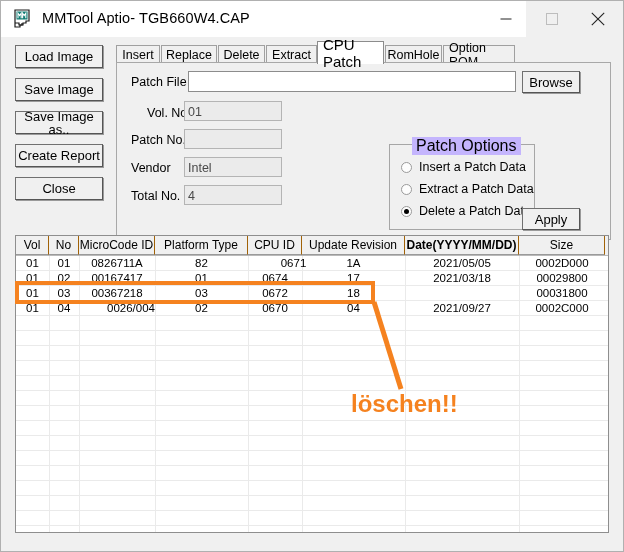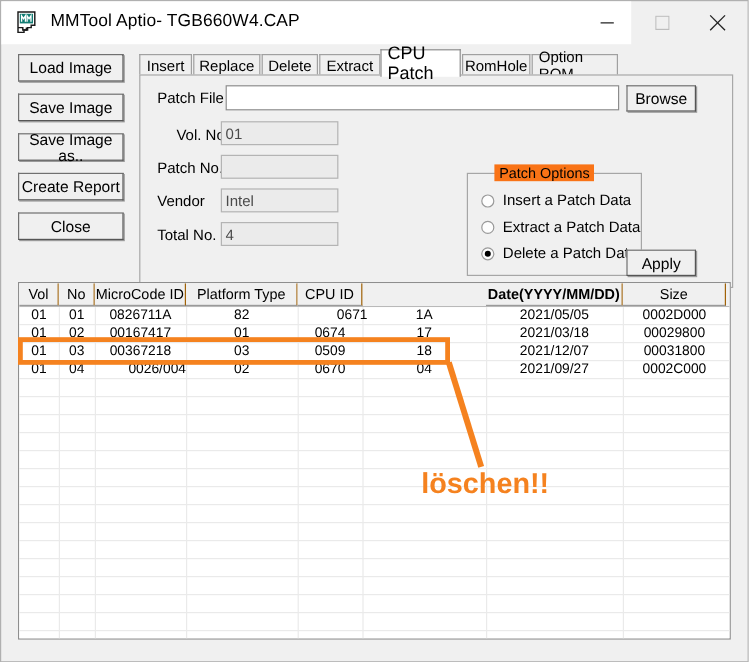--- a/index.html
+++ b/index.html
@@ -160,23 +160,23 @@
   
   .groupbox {
     position: absolute;
     border: 1px solid #a6a6a6;
     box-sizing: border-box;
   }
   .group-title {
     position: absolute;
     top: -8px;
     left: 22px;
-    background: #f97316;
+    background: #c4b5fd;
     padding: 0 4px;
-    font-size: 12px;
+    font-size: 16px;
     color: #000;
     white-space: nowrap;
   }
   .radio-row {
     position: absolute;
     left: 11px;
     height: 16px;
     display: flex;
     align-items: center;
     cursor: default;
@@ -430,20 +430,23 @@
           </div>
         <div class="lv-hcell" style="left:63px;  width:76px;">
             <span>MicroCode ID</span>
           </div>
         <div class="lv-hcell" style="left:139px; width:93px;">
             <span>Platform Type</span>
           </div>
         <div class="lv-hcell" style="left:232px; width:54px;">
             <span>CPU ID</span>
           </div>
+        <div class="lv-hcell" style="left:286px; width:103px;">
+            <span>Update Revision</span>
+          </div>
         <div class="lv-hcell" style="left:389px; width:114px;font-weight:bold;">
             <span>Date(YYYY/MM/DD)</span>
           </div>
         <div class="lv-hcell" style="left:503px; width:86px;">
             <span>Size</span>
           </div>
       </div>
 
       <div class="lv-body">
 
@@ -473,23 +476,22 @@
           <div class="lv-cell" style="left:232px; width:54px;">0674</div>
           <div class="lv-cell" style="left:286px; width:103px;">17</div>
           <div class="lv-cell" style="left:389px; width:114px;">2021/03/18</div>
           <div class="lv-cell" style="left:503px; width:86px;">00029800</div>
         </div>
         <div class="lv-row" style="top:30px;">
           <div class="lv-cell" style="left:0px;   width:33px;">01</div>
           <div class="lv-cell" style="left:33px;  width:30px;">03</div>
           <div class="lv-cell" style="left:63px;  width:76px;">00367218</div>
           <div class="lv-cell" style="left:139px; width:93px;">03</div>
-          <div class="lv-cell" style="left:232px; width:54px;">0509</div>
+          <div class="lv-cell" style="left:232px; width:54px;">0672</div>
           <div class="lv-cell" style="left:286px; width:103px;">18</div>
-          <div class="lv-cell" style="left:389px; width:114px;">2021/12/07</div>
           <div class="lv-cell" style="left:503px; width:86px;">00031800</div>
         </div>
         <div class="lv-row" style="top:45px;">
           <div class="lv-cell" style="left:0px;   width:33px;">01</div>
           <div class="lv-cell" style="left:33px;  width:30px;">04</div>
           <div class="lv-cell" style="left:63px;  width:76px;padding-left:28px;">0026/004</div>
           <div class="lv-cell" style="left:139px; width:93px;">02</div>
           <div class="lv-cell" style="left:232px; width:54px;">0670</div>
           <div class="lv-cell" style="left:286px; width:103px;">04</div>
           <div class="lv-cell" style="left:389px; width:114px;">2021/09/27</div>

